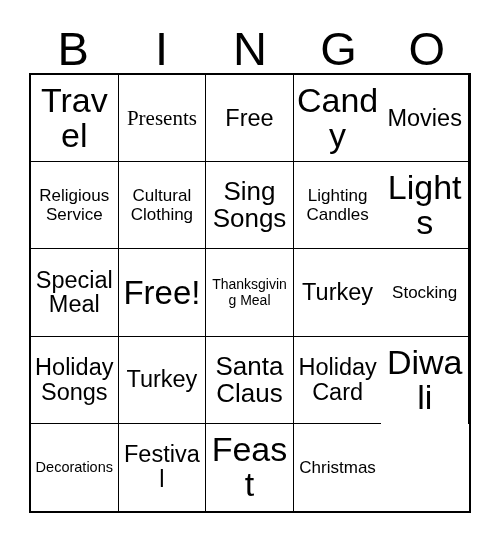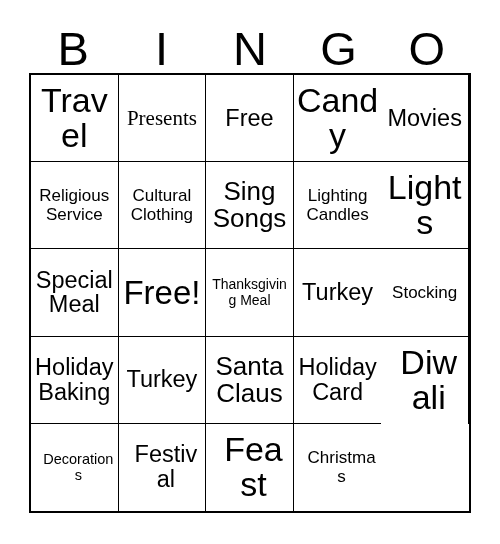--- a/index.html
+++ b/index.html
@@ -70,21 +70,21 @@
     background: #ffffff;
     display: flex;
     align-items: center;
     justify-content: center;
     text-align: center;
     padding: 2px 3px;
     overflow: hidden;
   }
   
   .bingo-cell.col-5 { border-right: none; }
-  .bingo-cell.row-5 { border-bottom: none; margin-left: 8px; }
+  .bingo-cell.row-5 { border-bottom: none; }
 
   .cell-text {
     display: block;
     width: 100%;
     line-height: 1.02;
     font-weight: 400;
     color: #000000;
     word-wrap: break-word;
     white-space: pre-line;
   }
@@ -152,21 +152,21 @@
       <div class="bingo-cell col-4 row-3">
         <span class="cell-text fs-xxs">Thanksgiving Meal</span>
       </div>
       <div class="bingo-cell col-5 row-3">
         <span class="cell-text fs-ml">Turkey</span>
       </div>
       <div class="bingo-cell col-1 row-4">
         <span class="cell-text fs-s">Stocking</span>
       </div>
       <div class="bingo-cell col-2 row-4">
-        <span class="cell-text fs-ml">Holiday Baking</span>
+        <span class="cell-text fs-ml">Holiday Songs</span>
       </div>
       <div class="bingo-cell col-3 row-4">
         <span class="cell-text fs-ml">Turkey</span>
       </div>
       <div class="bingo-cell col-4 row-4">
         <span class="cell-text fs-l">Santa Claus</span>
       </div>
       <div class="bingo-cell col-5 row-4">
         <span class="cell-text fs-ml">Holiday Card</span>
       </div>

